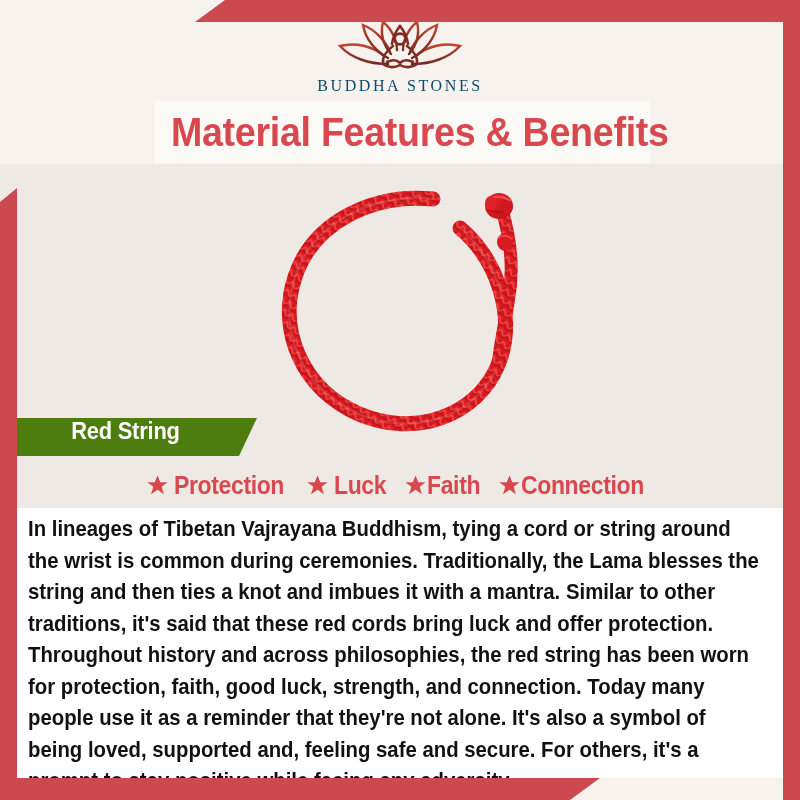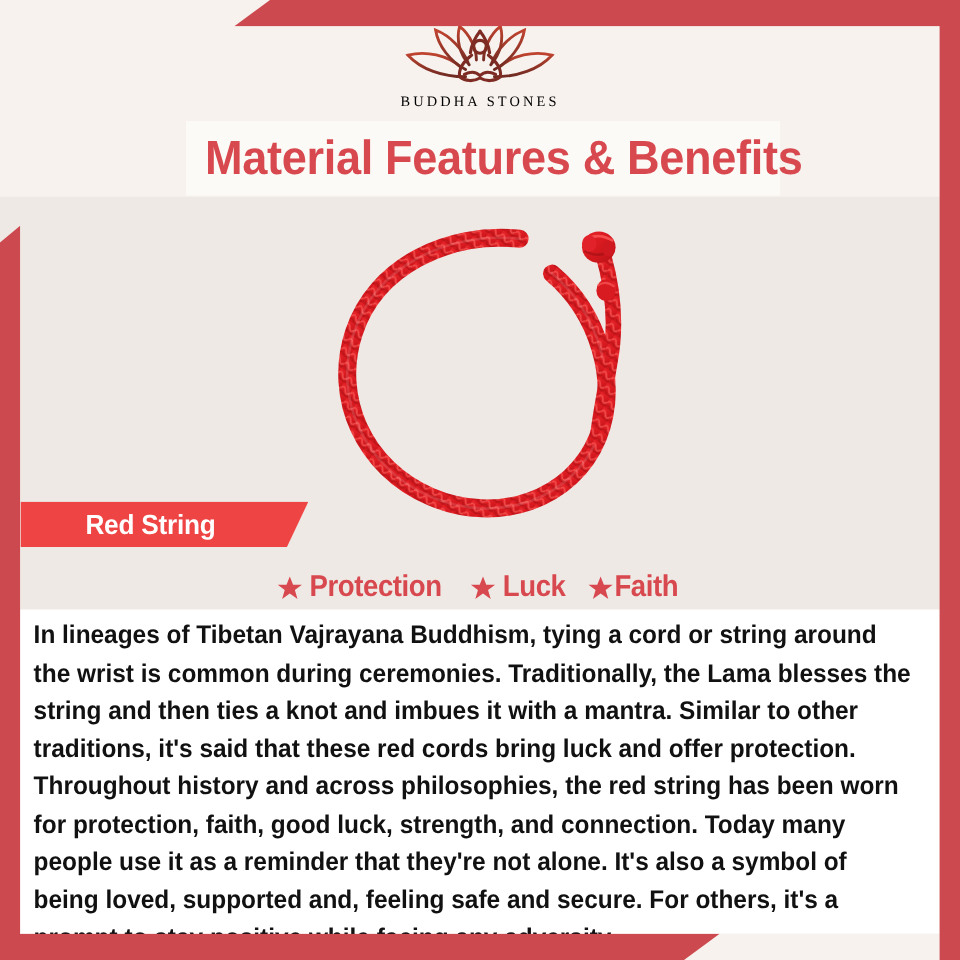--- a/index.html
+++ b/index.html
@@ -37,21 +37,21 @@
 
   
   .logo-wrap {
     position:absolute; top:18px; left:0; width:800px; height:82px;
     display:flex; flex-direction:column; align-items:center;
     justify-content:flex-start; z-index:3;
   }
   .logo-mark { width:150px; height:58px; display:block; }
   .logo-word {
     font-family:"Liberation Serif", serif;
-    font-size:12px; letter-spacing:2.6px; color:#000000;
+    font-size:16px; letter-spacing:2.6px; color:#0c4a6e;
     margin-top:1px; white-space:nowrap;
   }
 
   
   .title-band {
     position:absolute; top:101px; left:155px; width:495px; height:62px;
     background:#fcfaf7; z-index:3;
     display:flex; align-items:center; justify-content:flex-start;
   }
   .title-text {
@@ -63,34 +63,34 @@
   
   .product-panel {
     position:absolute; top:164px; left:0; width:800px; height:344px;
     background:#efe9e5; z-index:1;
   }
   .product-img { position:absolute; top:176px; left:255px; width:310px; height:265px; z-index:2; }
 
   
   .ribbon {
     position:absolute; top:418px; left:17px; width:240px; height:38px;
-    background:#ef4444; z-index:4;
+    background:#4d7c0f; z-index:4;
     clip-path:polygon(0 0, 240px 0, 222px 38px, 0 38px);
-    display:flex; align-items:center;
+    display:flex; align-items:flex-start;
   }
   .ribbon-text {
     font-size:23px; font-weight:bold; color:#ffffff;
     padding-left:57px; letter-spacing:-0.2px; white-space:nowrap;
     transform:scaleX(0.95); transform-origin:left center;
   }
 
   
   .features {
     position:absolute; top:466px; left:17px; width:766px; height:38px;
-    display:flex; align-items:flex-end; justify-content:center;
+    display:flex; align-items:center; justify-content:center;
     z-index:4; gap:13px;
   }
   .feature { display:flex; align-items:center; gap:5px; }
   .feature.tight { gap:0px; }
   .star { width:23px; height:22px; flex:none; display:block; }
   .feature-label {
     font-size:25px; font-weight:bold; color:#d8494f;
     white-space:nowrap; letter-spacing:-0.4px;
     transform:scaleX(0.92); transform-origin:left center;
   }
@@ -207,18 +207,24 @@
   </div>
 
   <div class="feature tight">
     <svg class="star" viewBox="0 0 24 24">
       <polygon points="12,1.5 15,9 23,9 16.6,13.9 19,22 12,17.1 5,22 7.4,13.9 1,9 9,9" fill="#d8494f"></polygon>
     </svg>
     <span class="feature-label">Faith</span>
   </div>
 
 
+  <div class="feature tight">
+    <svg class="star" viewBox="0 0 24 24">
+      <polygon points="12,1.5 15,9 23,9 16.6,13.9 19,22 12,17.1 5,22 7.4,13.9 1,9 9,9" fill="#d8494f"></polygon>
+    </svg>
+    <span class="feature-label">Connection</span>
+  </div>
 
 </div>
 
 <div class="copy-box">
   <div class="copy-text">In lineages of Tibetan Vajrayana Buddhism, tying a cord or string around the wrist is common during ceremonies. Traditionally, the Lama blesses the string and then ties a knot and imbues it with a mantra. Similar to other traditions, it's said that these red cords bring luck and offer protection. Throughout history and across philosophies, the red string has been worn for protection, faith, good luck, strength, and connection. Today many people use it as a reminder that they're not alone. It's also a symbol of being loved, supported and, feeling safe and secure. For others, it's a prompt to stay positive while facing any adversity.</div>
 </div>
 
 </body></html>

